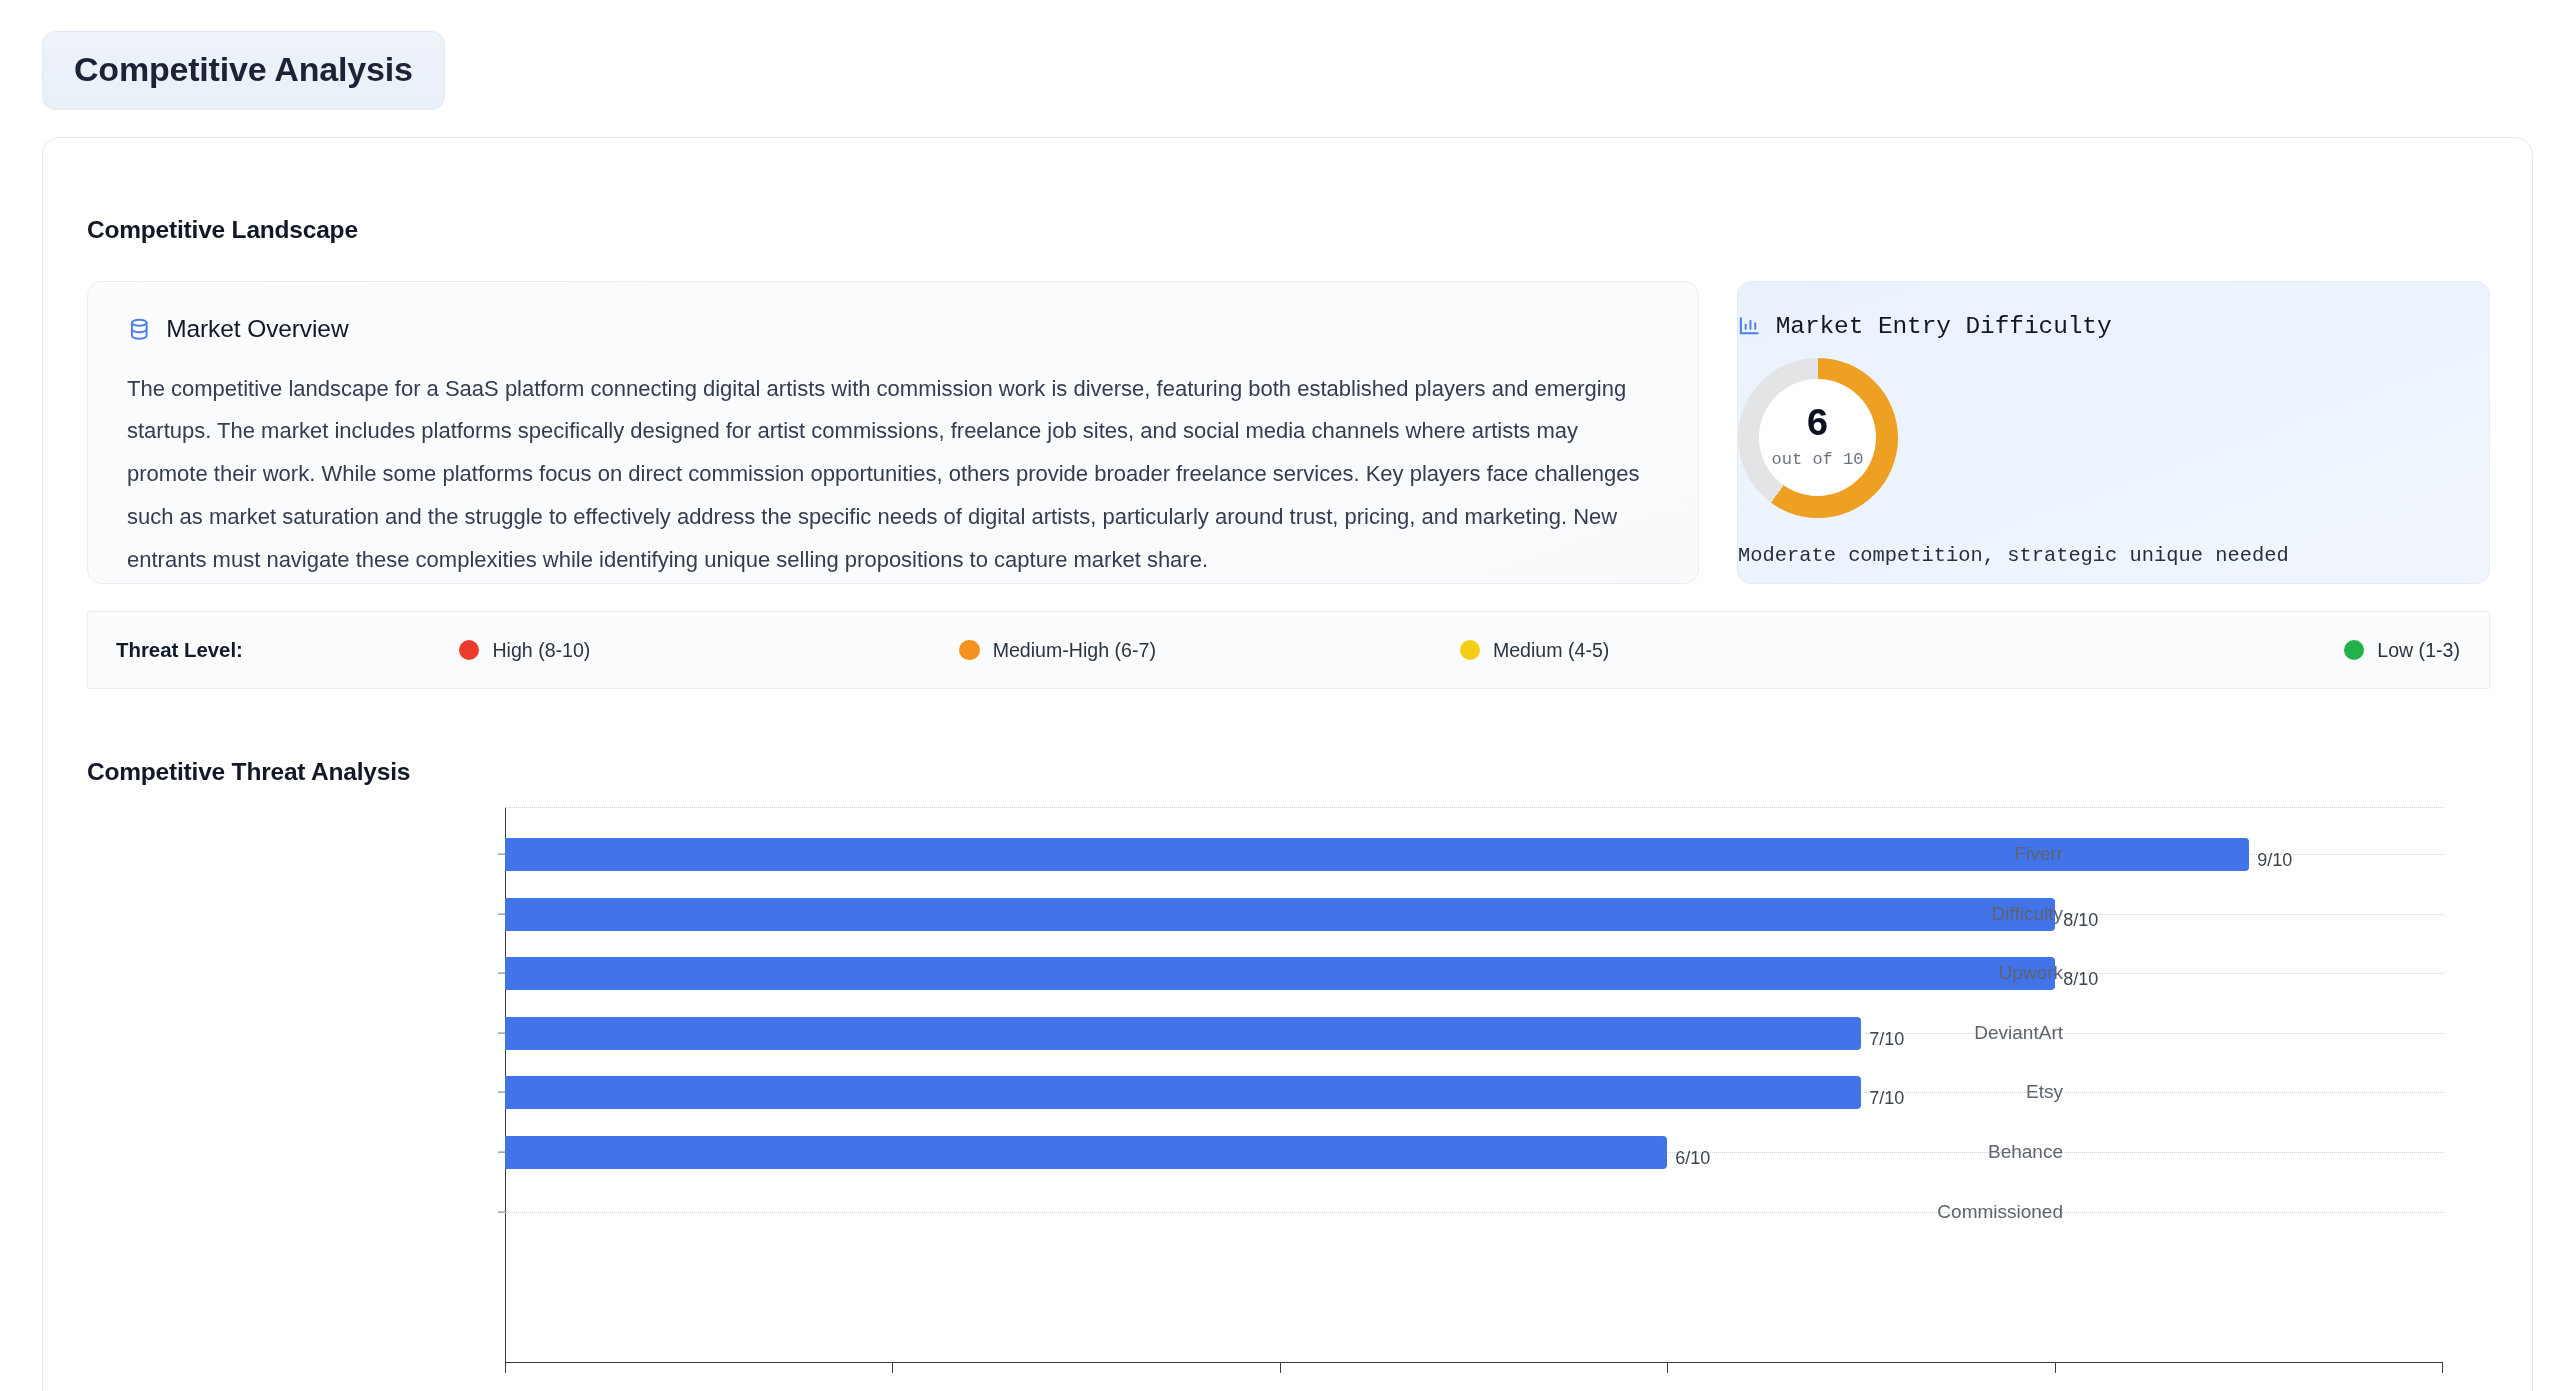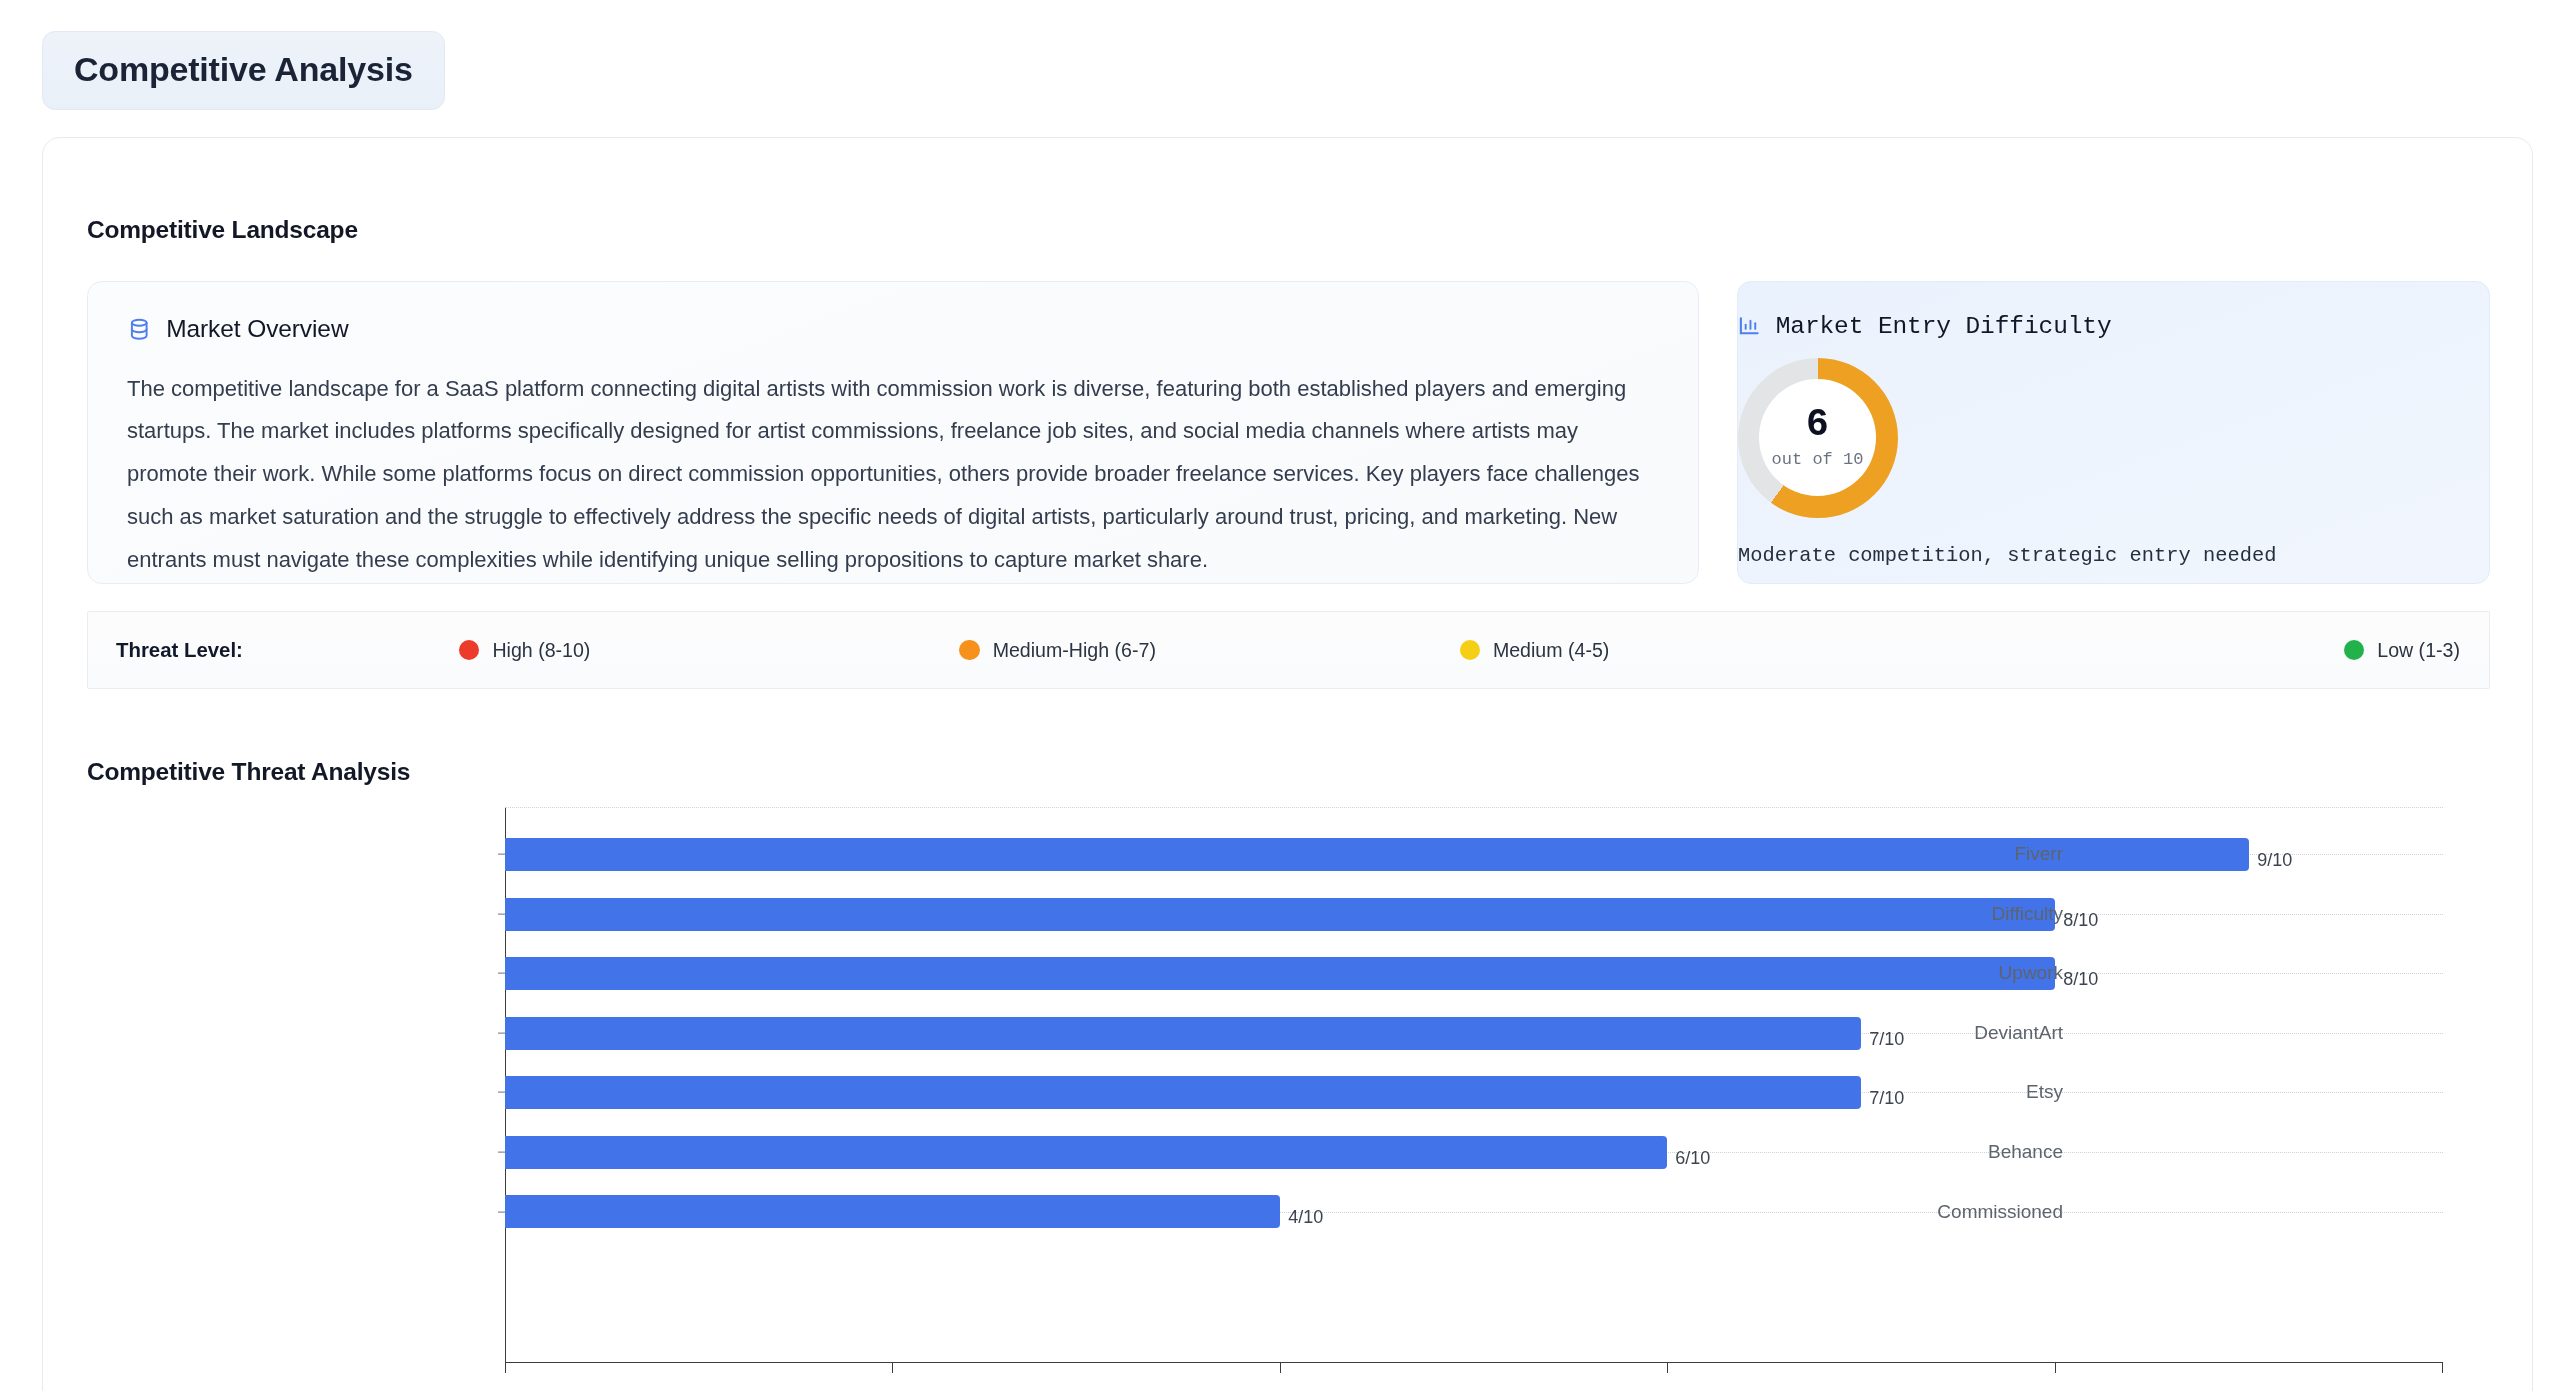--- a/index.html
+++ b/index.html
@@ -315,21 +315,21 @@
       </div>
 
       <div class="donut-wrap">
         <div class="donut"></div>
         <div class="donut-hole">
           <div class="donut-score">6</div>
           <div class="donut-sub">out of 10</div>
         </div>
       </div>
 
-      <div class="difficulty-caption">Moderate competition, strategic entry needed</div>
+      <div class="difficulty-caption">Moderate competition, strategic unique needed</div>
     </div>
   </div>
 
   <div class="legend">
     <div class="legend-label">Threat Level:</div>
     <div class="legend-items">
 
       <div class="legend-item">
         <span class="dot" style="background:#ec3a2b"></span>
         <span class="legend-text">High (8-10)</span>
@@ -383,24 +383,20 @@
         <div class="bar-row" style="top: 269px;">
           <div class="bar" style="width: 1356px; background: rgb(66, 115, 232);"></div>
           <span class="bar-value">7/10</span>
         </div>
         <div class="gridline" style="top: 345px;"></div>
         <div class="bar-row" style="top: 329px;">
           <div class="bar" style="width: 1162px; background: rgb(66, 115, 232);"></div>
           <span class="bar-value">6/10</span>
         </div>
         <div class="gridline" style="top: 405px;"></div>
-        <div class="bar-row" style="top: 388px;">
-          <div class="bar" style="width: 775px; background: rgb(66, 115, 232);"></div>
-          <span class="bar-value">4/10</span>
-        </div>
         <div class="gridline" style="top: 0px;"></div>
         <div class="xtick" style="left: 0px;"></div>
         <div class="xtick" style="left: 387px;"></div>
         <div class="xtick" style="left: 775px;"></div>
         <div class="xtick" style="left: 1162px;"></div>
         <div class="xtick" style="left: 1550px;"></div>
         <div class="xtick" style="left: 1937px;"></div>
       </div>
   <div class="cat-tick" style="top: 47px;"></div>
       <div class="cat-label" style="top: 47px;">Fiverr</div>

